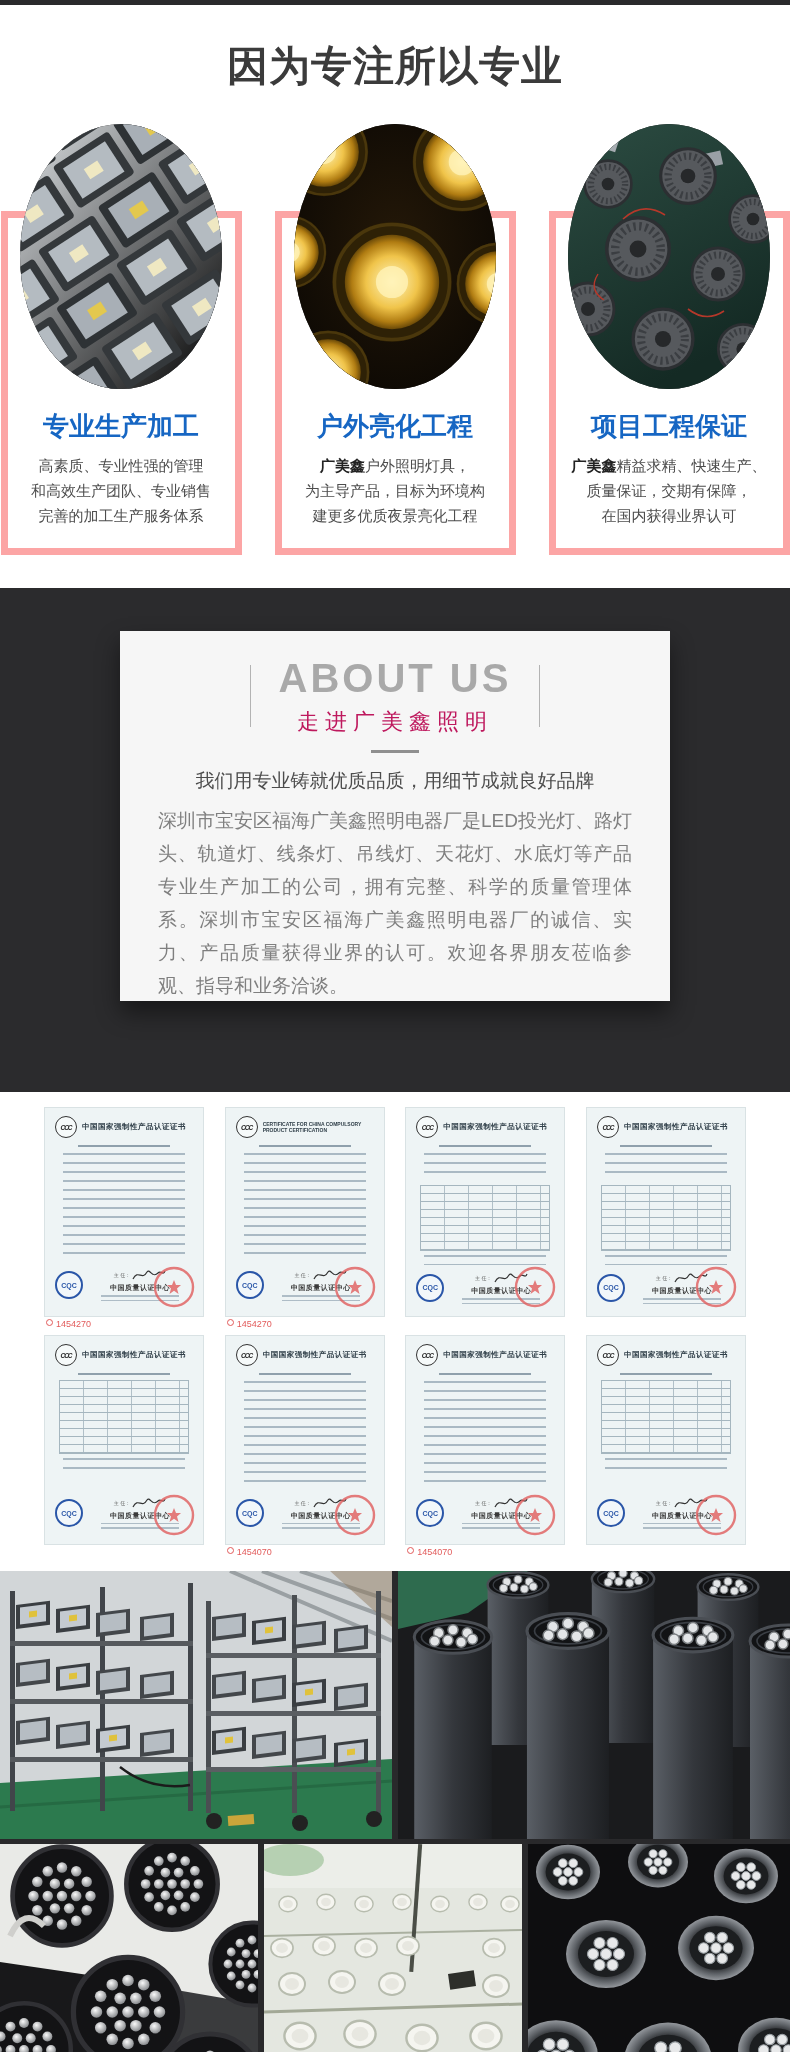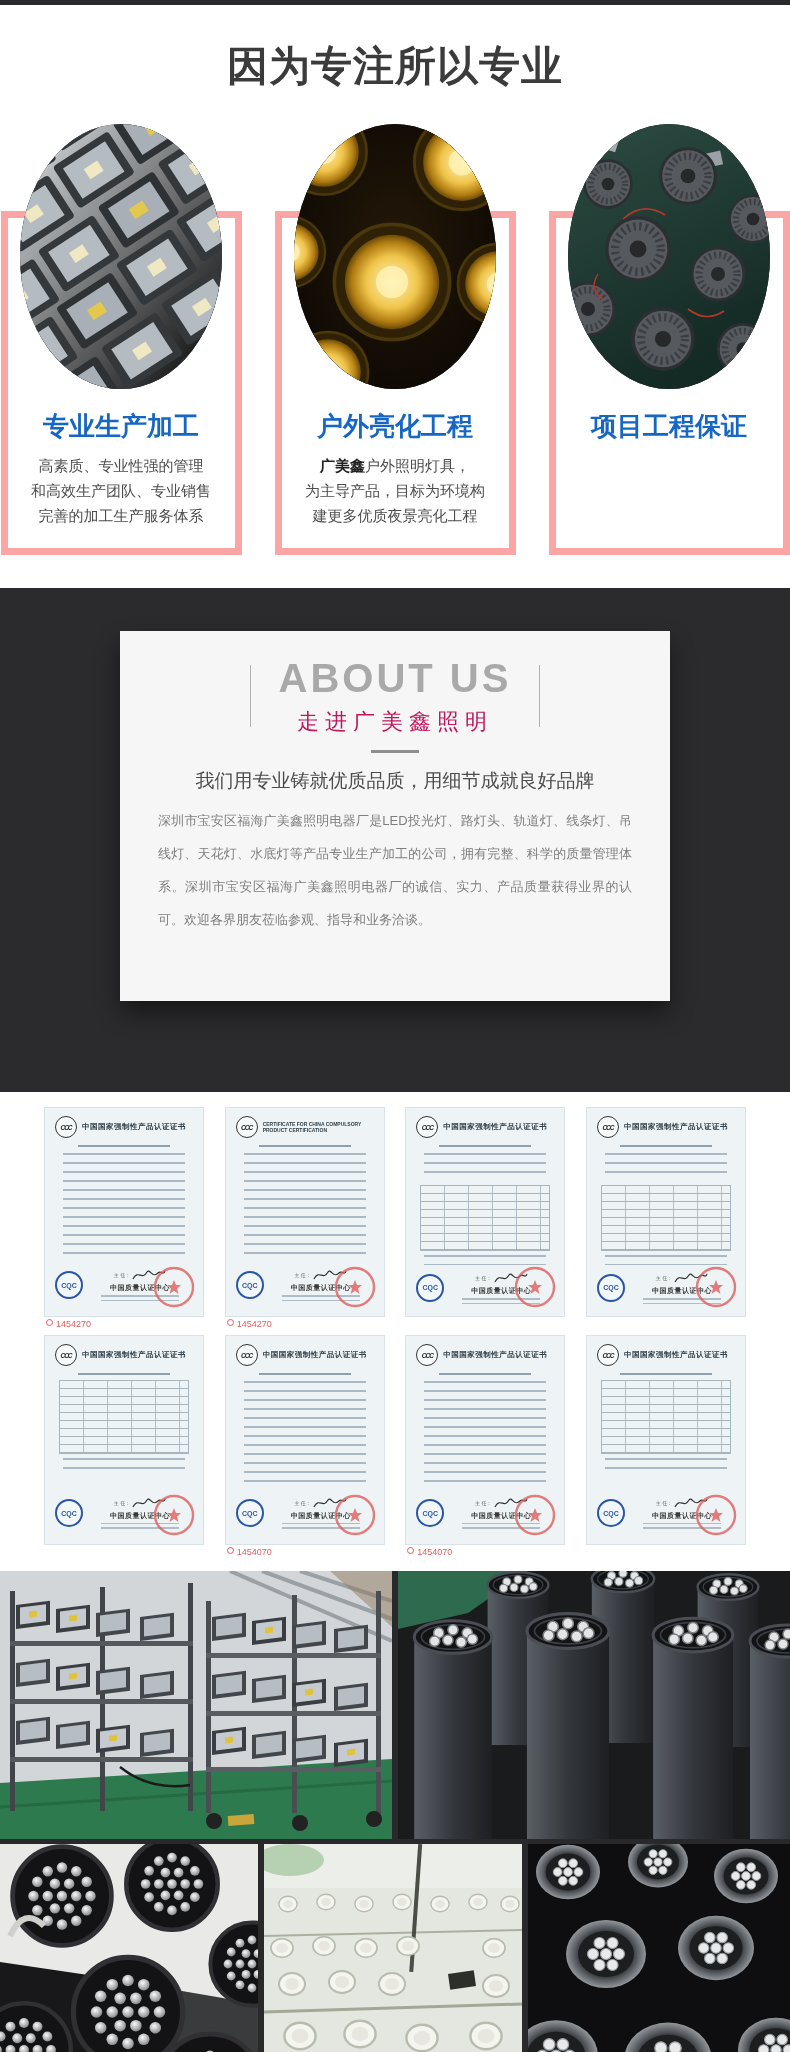--- a/index.html
+++ b/index.html
@@ -17,21 +17,21 @@
   .brand{font-weight:bold;color:#222;}
   
   .about-section{margin-top:33px;height:504px;background:#2b2b2d;box-sizing:border-box;padding-top:43px;display:flex;justify-content:center;align-items:flex-start;}
   .about-card{width:550px;height:370px;background:#f6f6f6;box-shadow:0 12px 22px rgba(0,0,0,.45);box-sizing:border-box;padding:26px 38px 0;text-align:center;}
   .about-heading-row{display:flex;align-items:center;justify-content:center;gap:28px;}
   .vline{width:1px;height:62px;background:#b3b3b3;}
   .about-en{font-size:40px;line-height:42px;font-weight:bold;color:#a9a9a9;letter-spacing:3px;}
   .about-cn{font-size:22px;line-height:26px;color:#be185d;letter-spacing:6px;margin-top:10px;}
   .about-underline{width:48px;height:3px;background:#8f8f8f;margin:15px auto 0;}
   .about-headline{margin-top:15px;font-size:19px;color:#4c4c4c;}
-  .about-body{margin:10px 0 2px;font-size:13px;line-height:33px;color:#7f7f7f;text-align:justify;}
+  .about-body{margin:10px 0 2px;font-size:19px;line-height:33px;color:#7f7f7f;text-align:justify;}
   
   .certs-section{background:#fff;padding:15px 44px 11px;}
   .cert-row{display:flex;justify-content:space-between;}
   .cert-row2{margin-top:3px;}
   .cert-col{width:160px;}
   .cert-paper{width:160px;height:210px;background:#eef4f5;border:1px solid #d9e2e4;box-sizing:border-box;padding:8px 10px 6px;display:flex;flex-direction:column;position:relative;justify-content:center;}
   .cert-head{display:flex;align-items:center;gap:5px;}
   .ccc-logo{flex:0 0 auto;width:20px;height:20px;border:1px solid #333;border-radius:50%;display:flex;align-items:center;justify-content:center;font-size:6.5px;font-weight:bold;font-style:italic;color:#222;letter-spacing:-1px;background:#f6fafa;}
   .cert-title{font-size:7.5px;font-weight:bold;color:#31404a;letter-spacing:.5px;}
   .cert-title.en{font-size:5px;letter-spacing:0;}
@@ -179,20 +179,21 @@
           <use href="#hsg" transform="translate(150 150) scale(1)"></use>
           <use href="#hsg" transform="translate(20 185) scale(1)"></use>
           <use href="#hsg" transform="translate(95 215) scale(1.15)"></use>
           <use href="#hsg" transform="translate(175 225) scale(.95)"></use>
           <path d="M55 95 q20 -18 42 -4" stroke="#b5382a" stroke-width="1.6" fill="none"></path>
           <path d="M120 185 q18 14 36 2" stroke="#b5382a" stroke-width="1.6" fill="none"></path>
           <path d="M30 150 q-10 16 6 26" stroke="#b5382a" stroke-width="1.4" fill="none"></path>
         </svg>
       </div>
       <h2 class="feature-title">项目工程保证</h2>
+      <p class="feature-desc"><span class="brand">广美鑫</span><span>精益求精、快速生产、</span><br><span>质量保证，交期有保障，</span><br><span>在国内获得业界认可</span></p>
     </div>
 
   </div>
 </section>
 
 <section class="about-section">
   <div class="about-card">
     <div class="about-heading-row">
       <div class="vline"></div>
       <div>

